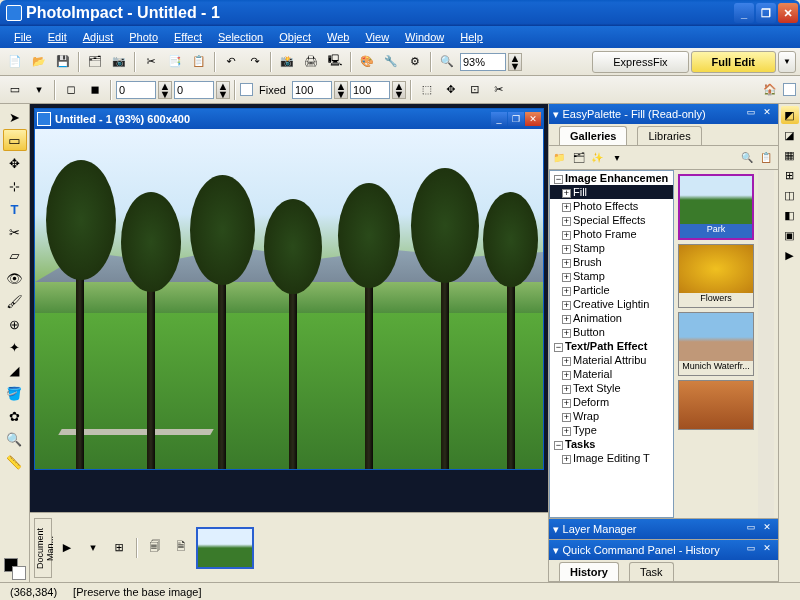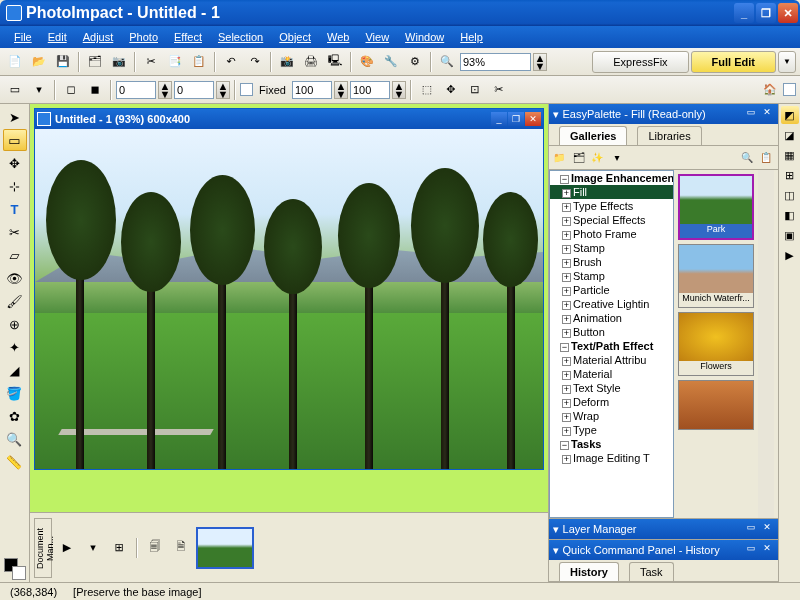--- a/index.html
+++ b/index.html
@@ -20,21 +20,21 @@
 .tb-input{width:40px;height:18px;border:1px solid #7f9db9;background:#fff;padding:0 2px;font-size:11px}
 .tb-spin{width:14px;height:18px;background:linear-gradient(#f0f0ea,#d4d0c8);border:1px solid #aca899;font-size:7px;display:flex;flex-direction:column}
 .tb-spin div{flex:1;text-align:center;line-height:8px}
 .mode-btn{height:22px;padding:0 20px;background:linear-gradient(#fefefe,#e3e3dc);border:1px solid #aca899;border-radius:3px;cursor:pointer;font-size:11px;display:flex;align-items:center}
 .mode-btn.active{background:linear-gradient(#fff5a8,#f5d94a);font-weight:bold}
 .mode-arrow{width:18px;height:22px;background:linear-gradient(#fefefe,#e3e3dc);border:1px solid #aca899;border-radius:3px;font-size:8px;display:flex;align-items:center;justify-content:center}
 .workspace{display:flex;height:calc(600px - 26px - 22px - 28px - 28px - 18px)}
 .left-tools{width:30px;background:#ece9d8;border-right:1px solid #aca899;display:flex;flex-direction:column;align-items:center;padding:2px 0;gap:1px}
 .tool{width:24px;height:22px;display:flex;align-items:center;justify-content:center;cursor:pointer;border-radius:2px;font-size:13px}
 .tool.sel{background:linear-gradient(#fff1a8,#f2c73e);box-shadow:inset 0 0 0 1px #d8a020}
-.center{flex:1;display:flex;flex-direction:column;background:#bef264;position:relative}
+.center{flex:1;display:flex;flex-direction:column;background:#0f172a;position:relative}
 .doc-win{margin:4px;background:#fff;border:1px solid #0a5bc4}
 .doc-title{height:20px;background:linear-gradient(#1a6dd6,#0d52bb);display:flex;align-items:center;color:#fff;padding:0 2px}
 .doc-title-icon{width:14px;height:14px;background:#2a7de1;border:1px solid #fff;margin-right:4px}
 .doc-title-text{flex:1;font-weight:bold}
 .doc-btn{width:16px;height:14px;font-size:9px;display:flex;align-items:center;justify-content:center;cursor:pointer;margin-left:1px}
 .doc-min,.doc-max{background:linear-gradient(#3c81e8,#1557be);color:#fff}
 .doc-close{background:linear-gradient(#e88656,#c83320);color:#fff}
 .canvas{width:100%;height:340px;background:linear-gradient(180deg,#e8f4ff 0%,#d0e8f8 25%,#8ab868 45%,#4a8a3a 55%,#2a5a1a 100%);position:relative;overflow:hidden}
 .mountain{position:absolute;bottom:55%;left:0;right:0;height:50px;background:linear-gradient(180deg,#9ab0c0,#7a8a9a);clip-path:polygon(0 100%,10% 40%,25% 60%,40% 30%,55% 55%,70% 35%,85% 50%,100% 40%,100% 100%)}
 .grass{position:absolute;bottom:0;left:0;right:0;height:46%;background:linear-gradient(180deg,#5aaa3a,#3a7a2a)}
@@ -51,23 +51,23 @@
 .panel-title{height:20px;background:linear-gradient(#1a6dd6,#0d52bb);color:#fff;display:flex;align-items:center;padding:0 4px;font-size:10px}
 .panel-title-text{flex:1}
 .panel-tbtn{width:14px;height:14px;cursor:pointer;margin-left:2px;font-size:9px;text-align:center}
 .tab-row{height:22px;background:#ece9d8;border-bottom:1px solid #aca899;display:flex;align-items:flex-end}
 .tab{padding:3px 10px;border:1px solid #aca899;border-bottom:none;background:#ece9d8;border-radius:3px 3px 0 0;margin-left:10px;cursor:pointer}
 .tab.active{background:#fcfcfa;font-weight:bold}
 .panel-tools{height:24px;background:#ece9d8;border-bottom:1px solid #aca899;display:flex;align-items:center;padding:0 2px;gap:1px}
 .pt-btn{width:18px;height:18px;display:flex;align-items:center;justify-content:center;cursor:pointer;font-size:10px}
 .easy-body{flex:1;display:flex;min-height:0}
 .tree-pane{width:125px;background:#fff;border:1px solid #7f9db9;overflow:auto;font-size:11px}
-.tree-node{padding:1px 10px;white-space:nowrap;cursor:pointer}
+.tree-node{padding:1px 4px;white-space:nowrap;cursor:pointer}
 .tree-node.l1{padding-left:12px}
-.tree-node.sel{background:#14532d;color:#fff}
+.tree-node.sel{background:#0f172a;color:#fff}
 .tree-exp{display:inline-block;width:9px;height:9px;border:1px solid #888;text-align:center;line-height:7px;font-size:9px;margin-right:2px;background:#fff;color:#000}
 .gallery{width:84px;background:#ece9d8;overflow:auto;padding:4px;display:flex;flex-direction:column;gap:4px}
 .gal-item{border:1px solid #888;background:#fff;cursor:pointer}
 .gal-item.sel{border:2px solid #a21caf}
 .gal-img{height:48px}
 .gal-lbl{height:14px;text-align:center;font-size:9px;background:#ece9d8;overflow:hidden}
 .gal-item.sel .gal-lbl{background:#316ac5;color:#fff}
 .scrollbar{width:16px;background:#e8e5d8}
 .sub-panel{border-top:1px solid #aca899}
 .statusbar{height:18px;background:#ece9d8;border-top:1px solid #aca899;display:flex;align-items:center;padding:0 6px;font-size:10px;gap:8px}
@@ -119,21 +119,21 @@
   <div class="tb-sep"></div>
   <div class="tb-btn">📸</div>
   <div class="tb-btn">🖨</div>
   <div class="tb-btn">🖳</div>
   <div class="tb-sep"></div>
   <div class="tb-btn">🎨</div>
   <div class="tb-btn">🔧</div>
   <div class="tb-btn">⚙</div>
   <div class="tb-sep"></div>
   <div class="tb-btn">🔍</div>
-  <input class="tb-input" style="width: 71px;" value="93%">
+  <input class="tb-input" style="width: 46px;" value="93%">
   <div class="tb-spin">
       <div>▲</div>
       <div>▼</div>
     </div>
   <div style="flex:1"></div>
   <div class="mode-btn">ExpressFix</div>
   <div class="mode-btn active">Full Edit</div>
   <div class="mode-arrow">▼</div>
 </div>
 
@@ -268,21 +268,21 @@
       <div class="pt-btn">✨</div>
       <div class="pt-btn">▾</div>
       <div style="flex:1"></div>
       <div class="pt-btn">🔍</div>
       <div class="pt-btn">📋</div>
     </div>
     <div class="easy-body">
       <div class="tree-pane">
         <div class="tree-node"><span class="tree-exp">−</span><b>Image Enhancemen</b></div>
         <div class="tree-node l1 sel"><span class="tree-exp">+</span><span>Fill</span></div>
-        <div class="tree-node l1"><span class="tree-exp">+</span><span>Type Effects</span></div>
+        <div class="tree-node l1"><span class="tree-exp">+</span><span>Photo Effects</span></div>
         <div class="tree-node l1"><span class="tree-exp">+</span><span>Special Effects</span></div>
         <div class="tree-node l1"><span class="tree-exp">+</span><span>Photo Frame</span></div>
         <div class="tree-node l1"><span class="tree-exp">+</span><span>Stamp</span></div>
         <div class="tree-node l1"><span class="tree-exp">+</span><span>Brush</span></div>
         <div class="tree-node l1"><span class="tree-exp">+</span><span>Stamp</span></div>
         <div class="tree-node l1"><span class="tree-exp">+</span><span>Particle</span></div>
         <div class="tree-node l1"><span class="tree-exp">+</span><span>Creative Lightin</span></div>
         <div class="tree-node l1"><span class="tree-exp">+</span><span>Animation</span></div>
         <div class="tree-node l1"><span class="tree-exp">+</span><span>Button</span></div>
         <div class="tree-node"><span class="tree-exp">−</span><b>Text/Path Effect</b></div>
@@ -294,26 +294,26 @@
         <div class="tree-node l1"><span class="tree-exp">+</span><span>Type</span></div>
         <div class="tree-node"><span class="tree-exp">−</span><b>Tasks</b></div>
         <div class="tree-node l1"><span class="tree-exp">+</span><span>Image Editing T</span></div>
       </div>
       <div class="gallery">
         <div class="gal-item sel">
           <div class="gal-img" style="background:linear-gradient(#d0e8f8 40%,#3a7a2a 50%)"></div>
           <div class="gal-lbl">Park</div>
         </div>
         <div class="gal-item">
+          <div class="gal-img" style="background:radial-gradient(#f0c020,#c08010)"></div>
+          <div class="gal-lbl">Flowers</div>
+        </div>
+        <div class="gal-item">
           <div class="gal-img" style="background:linear-gradient(#8ac0e8 50%,#c09878 60%)"></div>
           <div class="gal-lbl">Munich Waterfr...</div>
-        </div>
-        <div class="gal-item">
-          <div class="gal-img" style="background:radial-gradient(#f0c020,#c08010)"></div>
-          <div class="gal-lbl">Flowers</div>
         </div>
         <div class="gal-item">
           <div class="gal-img" style="background:linear-gradient(#d08040,#a05020)"></div>
         </div>
       </div>
       <div class="scrollbar"></div>
     </div>
     <div class="sub-panel">
       <div class="panel-title">
         <span style="margin-right:4px">▾</span>

